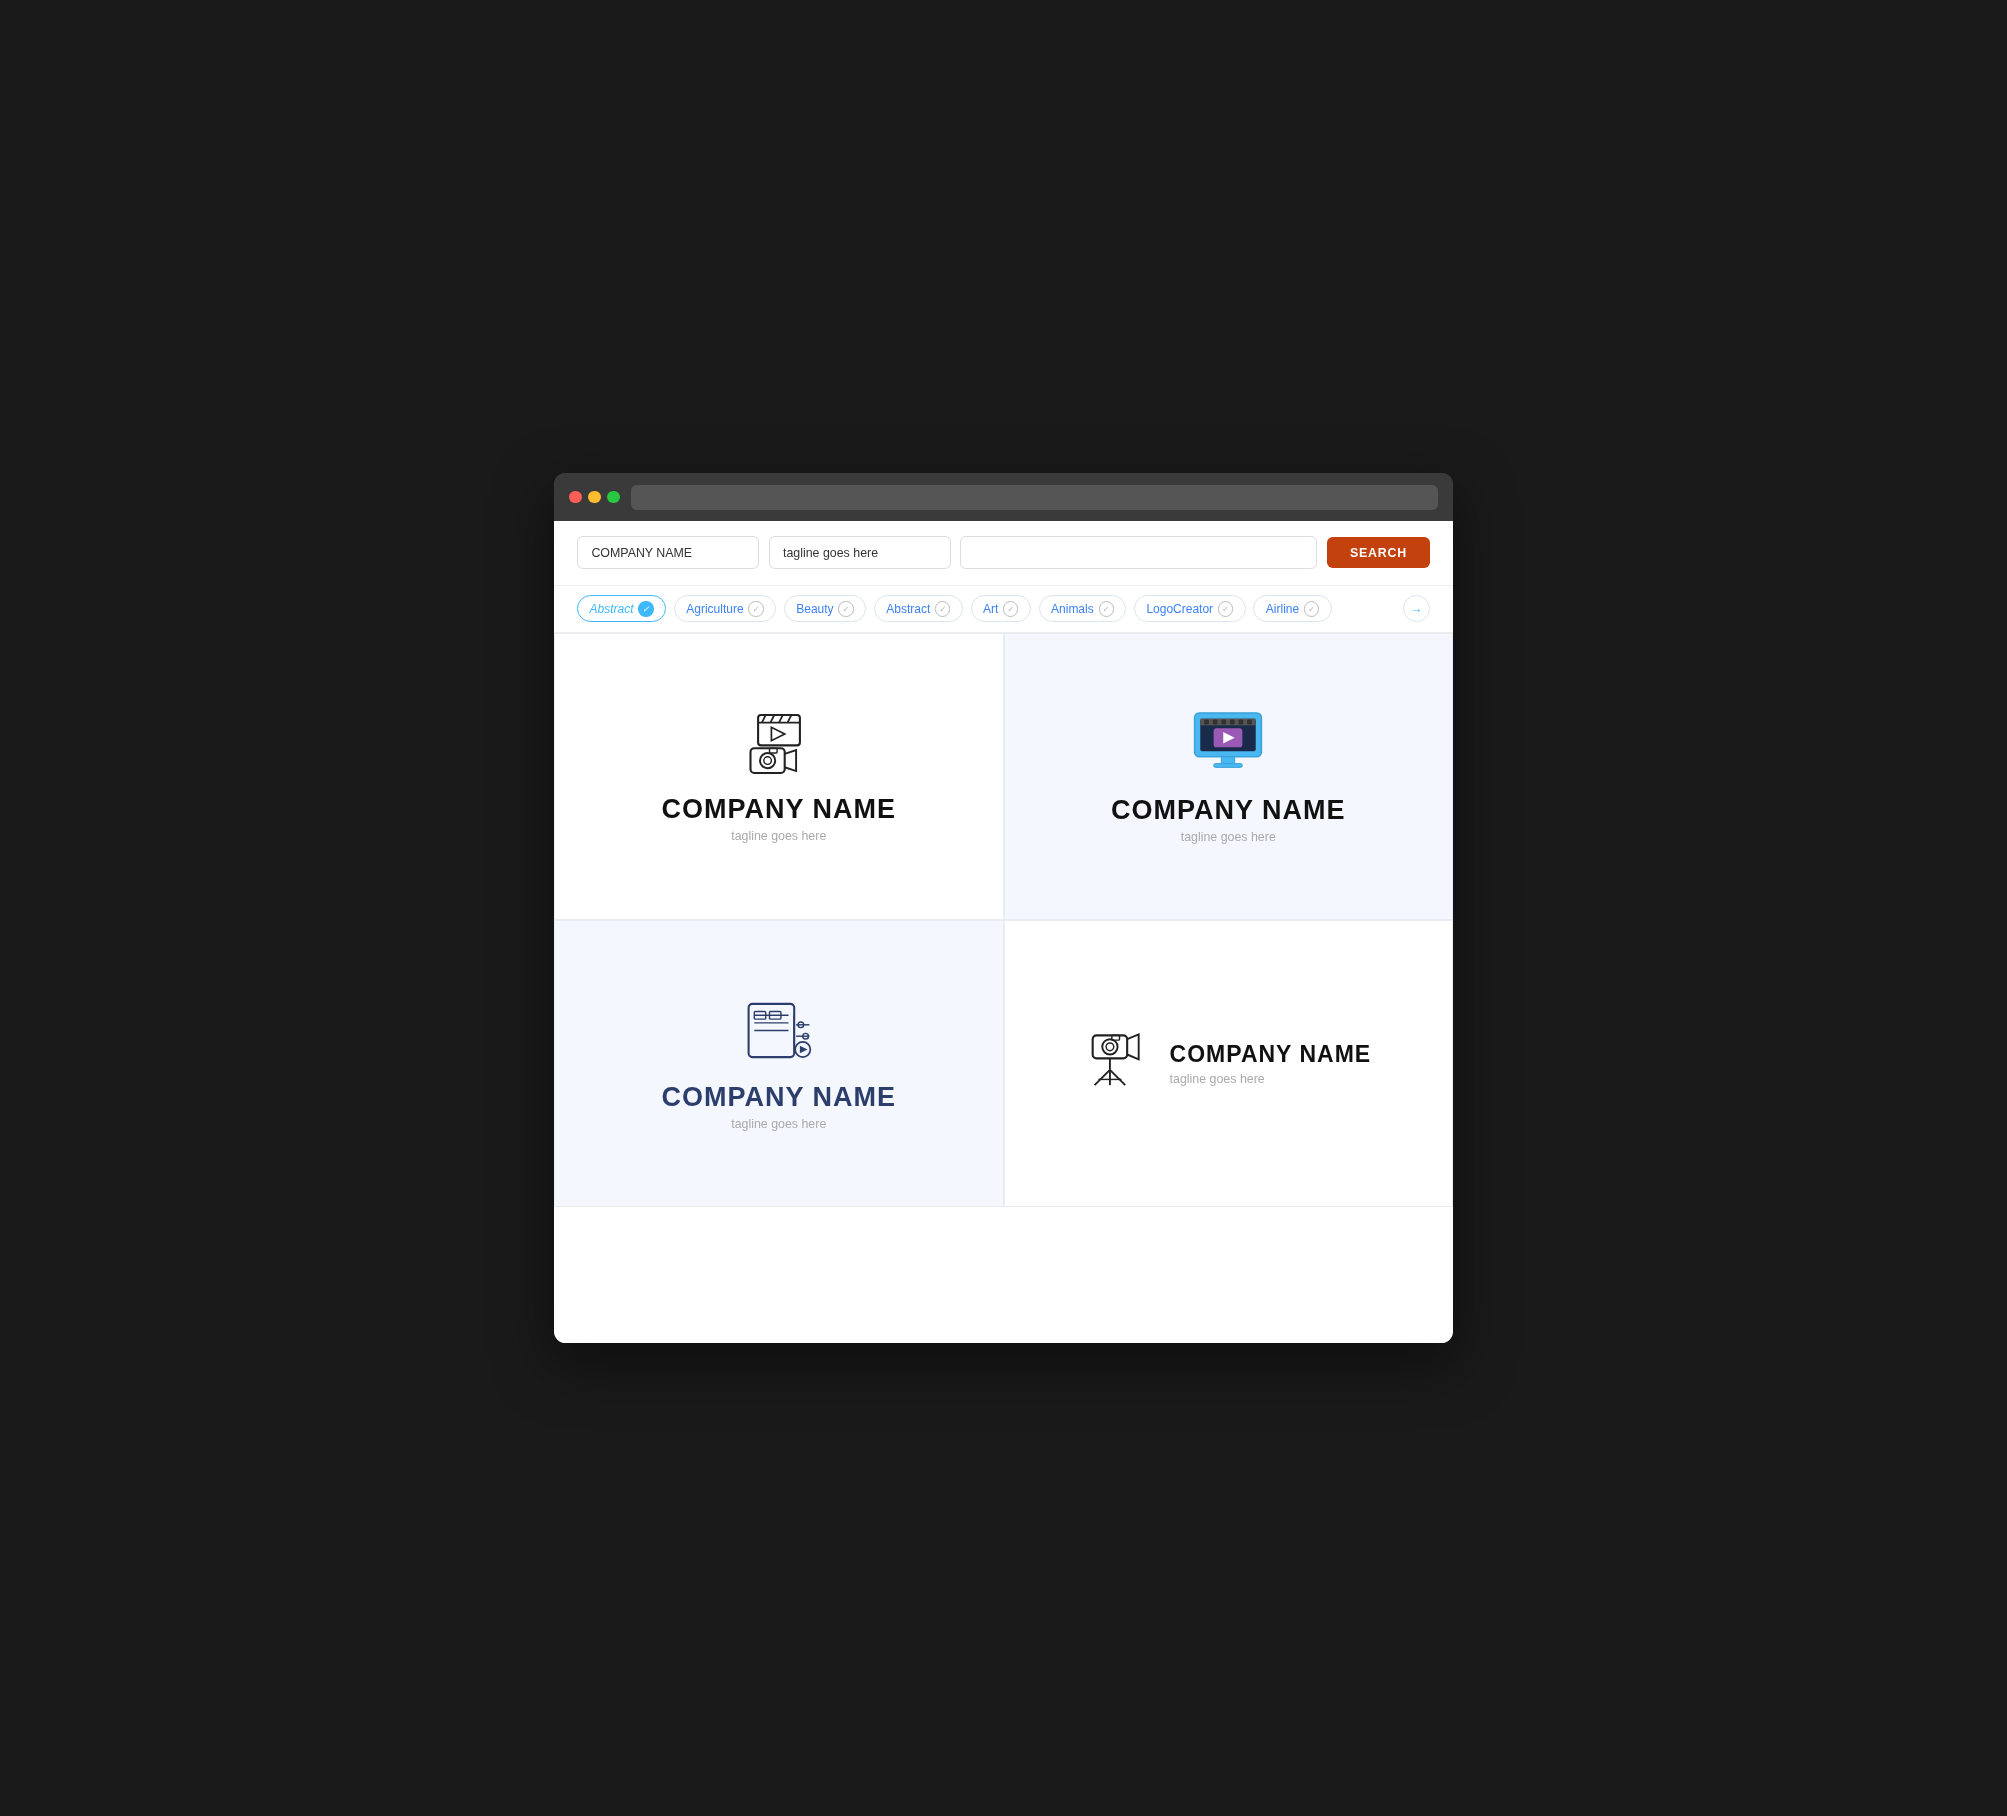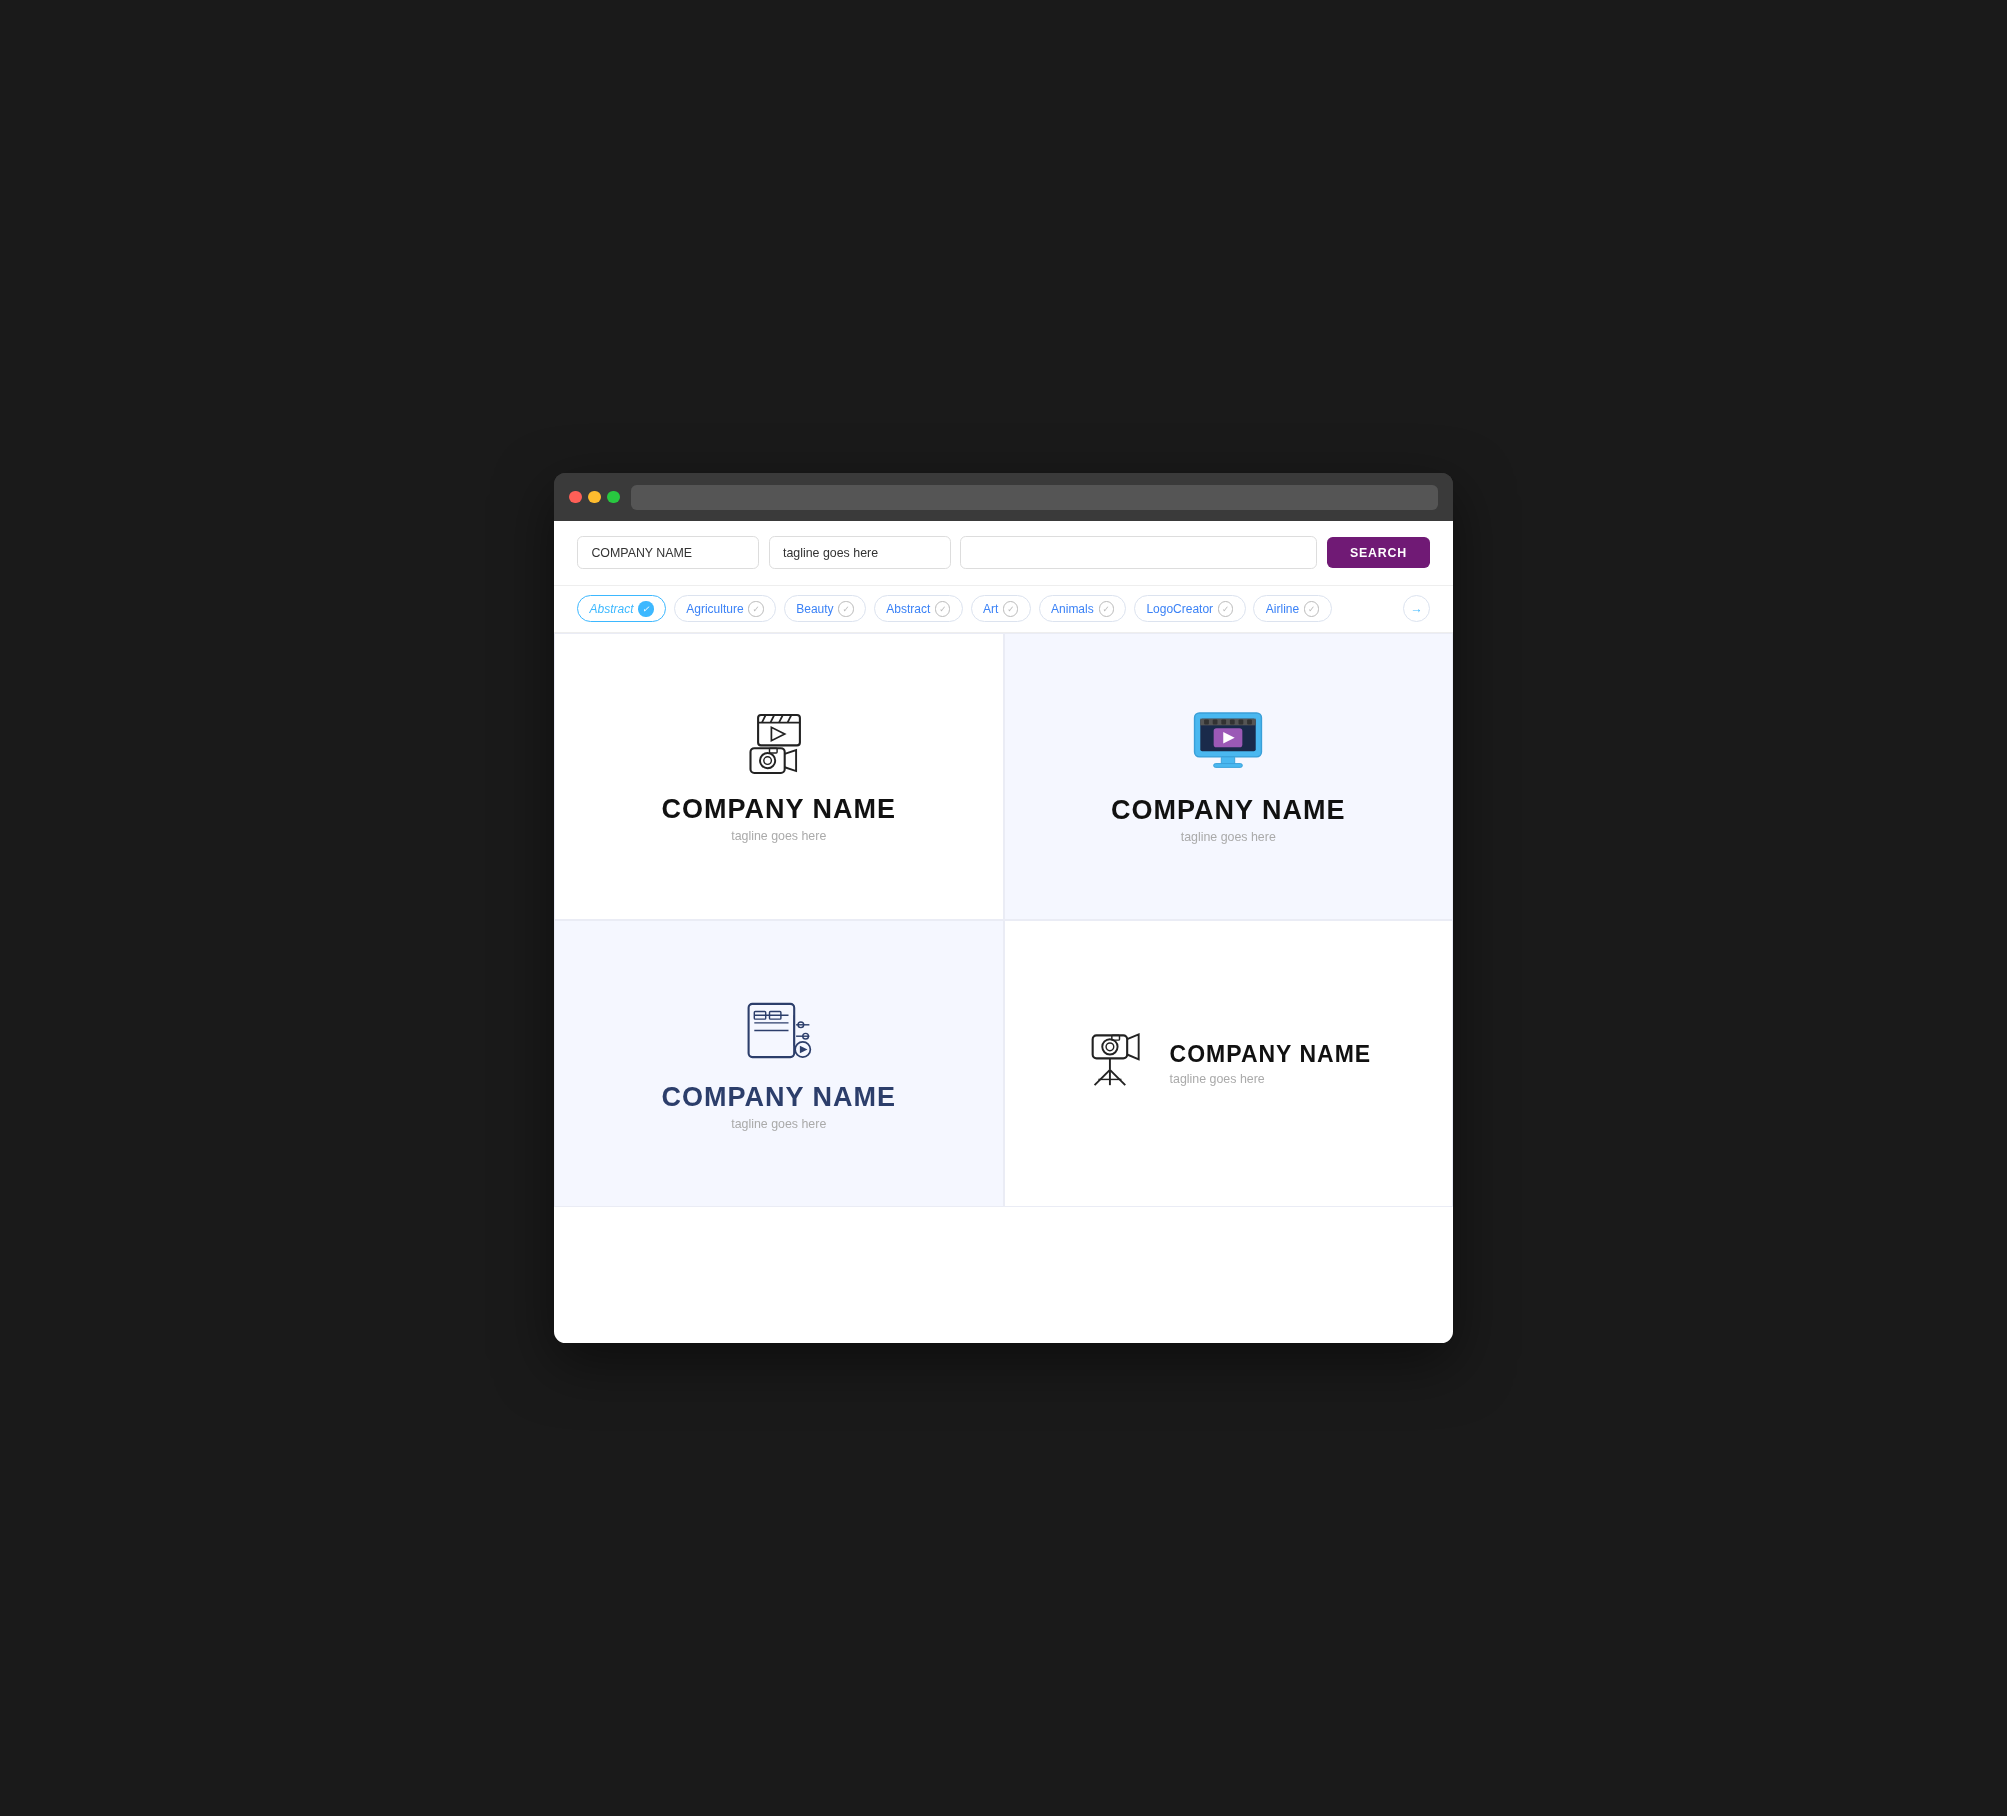--- a/index.html
+++ b/index.html
@@ -76,21 +76,21 @@
     .search-input-company {
       width: 182px;
     }
     .search-input-tagline {
       width: 182px;
     }
     .search-input-keyword {
       flex: 1;
     }
     .search-button {
-      background: #701a75;
+      background: #c2410c;
       color: #fff;
       border: none;
       border-radius: 5.7px;
       padding: 8.6px 23px;
       font-size: 12.4px;
       font-weight: 700;
       letter-spacing: 0.8px;
       cursor: pointer;
       text-transform: uppercase;
     }

